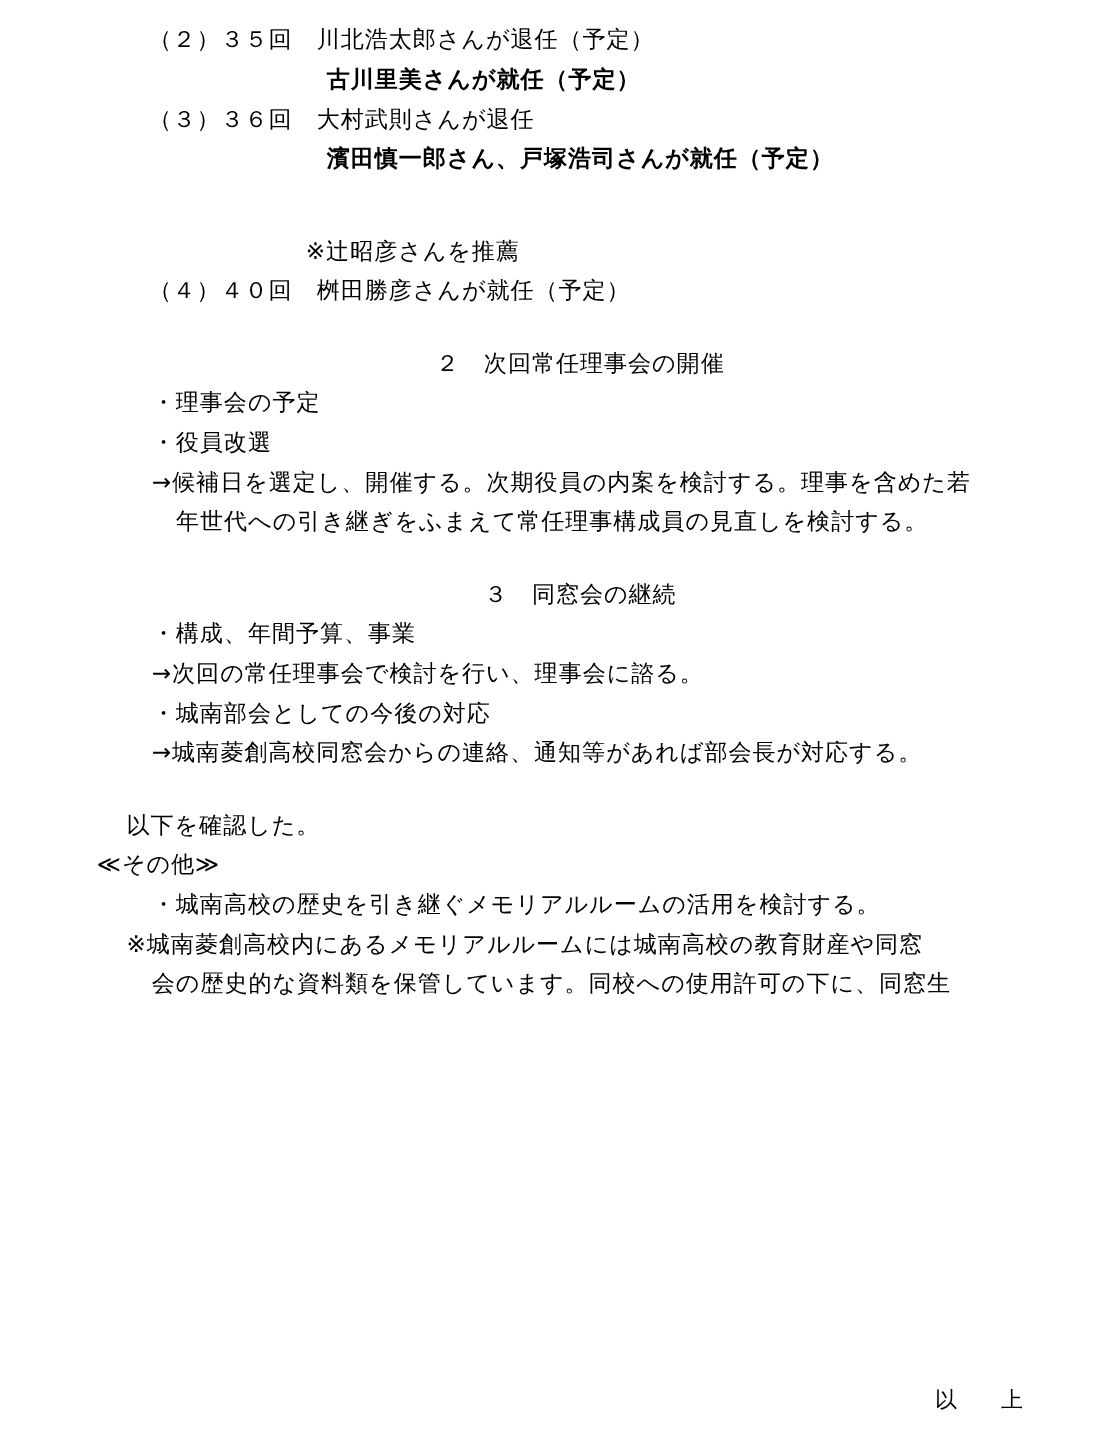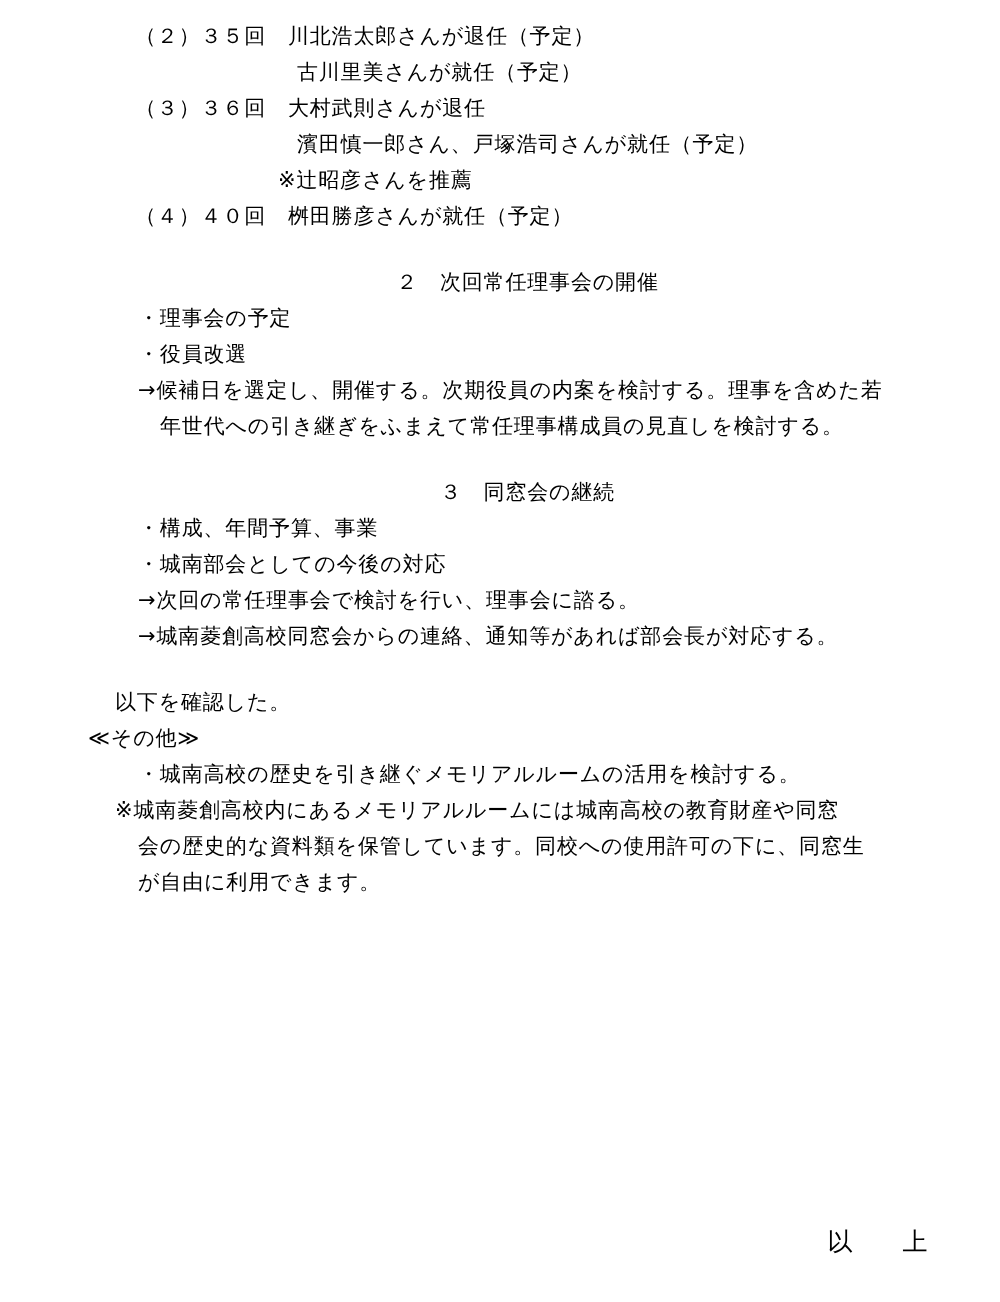--- a/index.html
+++ b/index.html
@@ -25,35 +25,35 @@
     padding: 18px 60px 0 60px;
   }
   .line {
     white-space: pre;
     letter-spacing: 0.04em;
     font-size: 21px;
     line-height: 36px;
     height: 36px;
   }
   .ind-1 { padding-left: 75px; }      
-  .ind-2 { padding-left: 237px; }     
-  .ind-3 { padding-left: 218px; }     
+  .ind-2 { padding-left: 237px; font-weight: bold; }     
+  .ind-3 { padding-left: 218px; margin-top: 48px; }     
   .ind-sec { padding-left: 55px; text-align: center; }    
   .ind-bullet { padding-left: 78px; } 
   .ind-arrow { padding-left: 78px; }  
   .ind-cont { padding-left: 100px; }  
   .ind-other { padding-left: 28px; }  
   .ind-other-body { padding-left: 55px; }
   .ind-other-bullet { padding-left: 78px; }
   .gap-md { height: 30px; }
   .footer {
     position: absolute;
     right: 60px;
-    bottom: 48px;
-    font-size: 25px;
+    bottom: 20px;
+    font-size: 20px;
     letter-spacing: 0.5em;
     white-space: pre;
   }
 </style>
 </head>
 <body>
 
 <div class="page">
   <div id="doc-body">
       <div>
@@ -73,28 +73,27 @@
         <div class="line ind-sec">２　次回常任理事会の開催</div>
         <div class="line ind-bullet">・理事会の予定</div>
         <div class="line ind-bullet">・役員改選</div>
         <div class="line ind-arrow">→候補日を選定し、開催する。次期役員の内案を検討する。理事を含めた若</div>
         <div class="line ind-cont">年世代への引き継ぎをふまえて常任理事構成員の見直しを検討する。</div>
       </div>
       <div class="gap-md"></div>
       <div>
         <div class="line ind-sec">３　同窓会の継続</div>
         <div class="line ind-bullet">・構成、年間予算、事業</div>
+        <div class="line ind-arrow">→次回の常任理事会で検討を行い、理事会に諮る。</div>
         <div class="line ind-bullet">・城南部会としての今後の対応</div>
-        <div class="line ind-arrow">→次回の常任理事会で検討を行い、理事会に諮る。</div>
         <div class="line ind-arrow">→城南菱創高校同窓会からの連絡、通知等があれば部会長が対応する。</div>
       </div>
       <div class="gap-md"></div>
       <div>
         <div class="line ind-other-body">以下を確認した。</div>
         <div class="line ind-other">≪その他≫</div>
         <div class="line ind-other-bullet">・城南高校の歴史を引き継ぐメモリアルルームの活用を検討する。</div>
         <div class="line ind-other-body">※城南菱創高校内にあるメモリアルルームには城南高校の教育財産や同窓</div>
         <div class="line ind-other-bullet">会の歴史的な資料類を保管しています。同校への使用許可の下に、同窓生</div>
-        <div class="line ind-other-bullet">が自由に利用できます。</div>
       </div>
     </div>
   <div class="footer">以　上</div>
 </div>
 
 </body></html>

